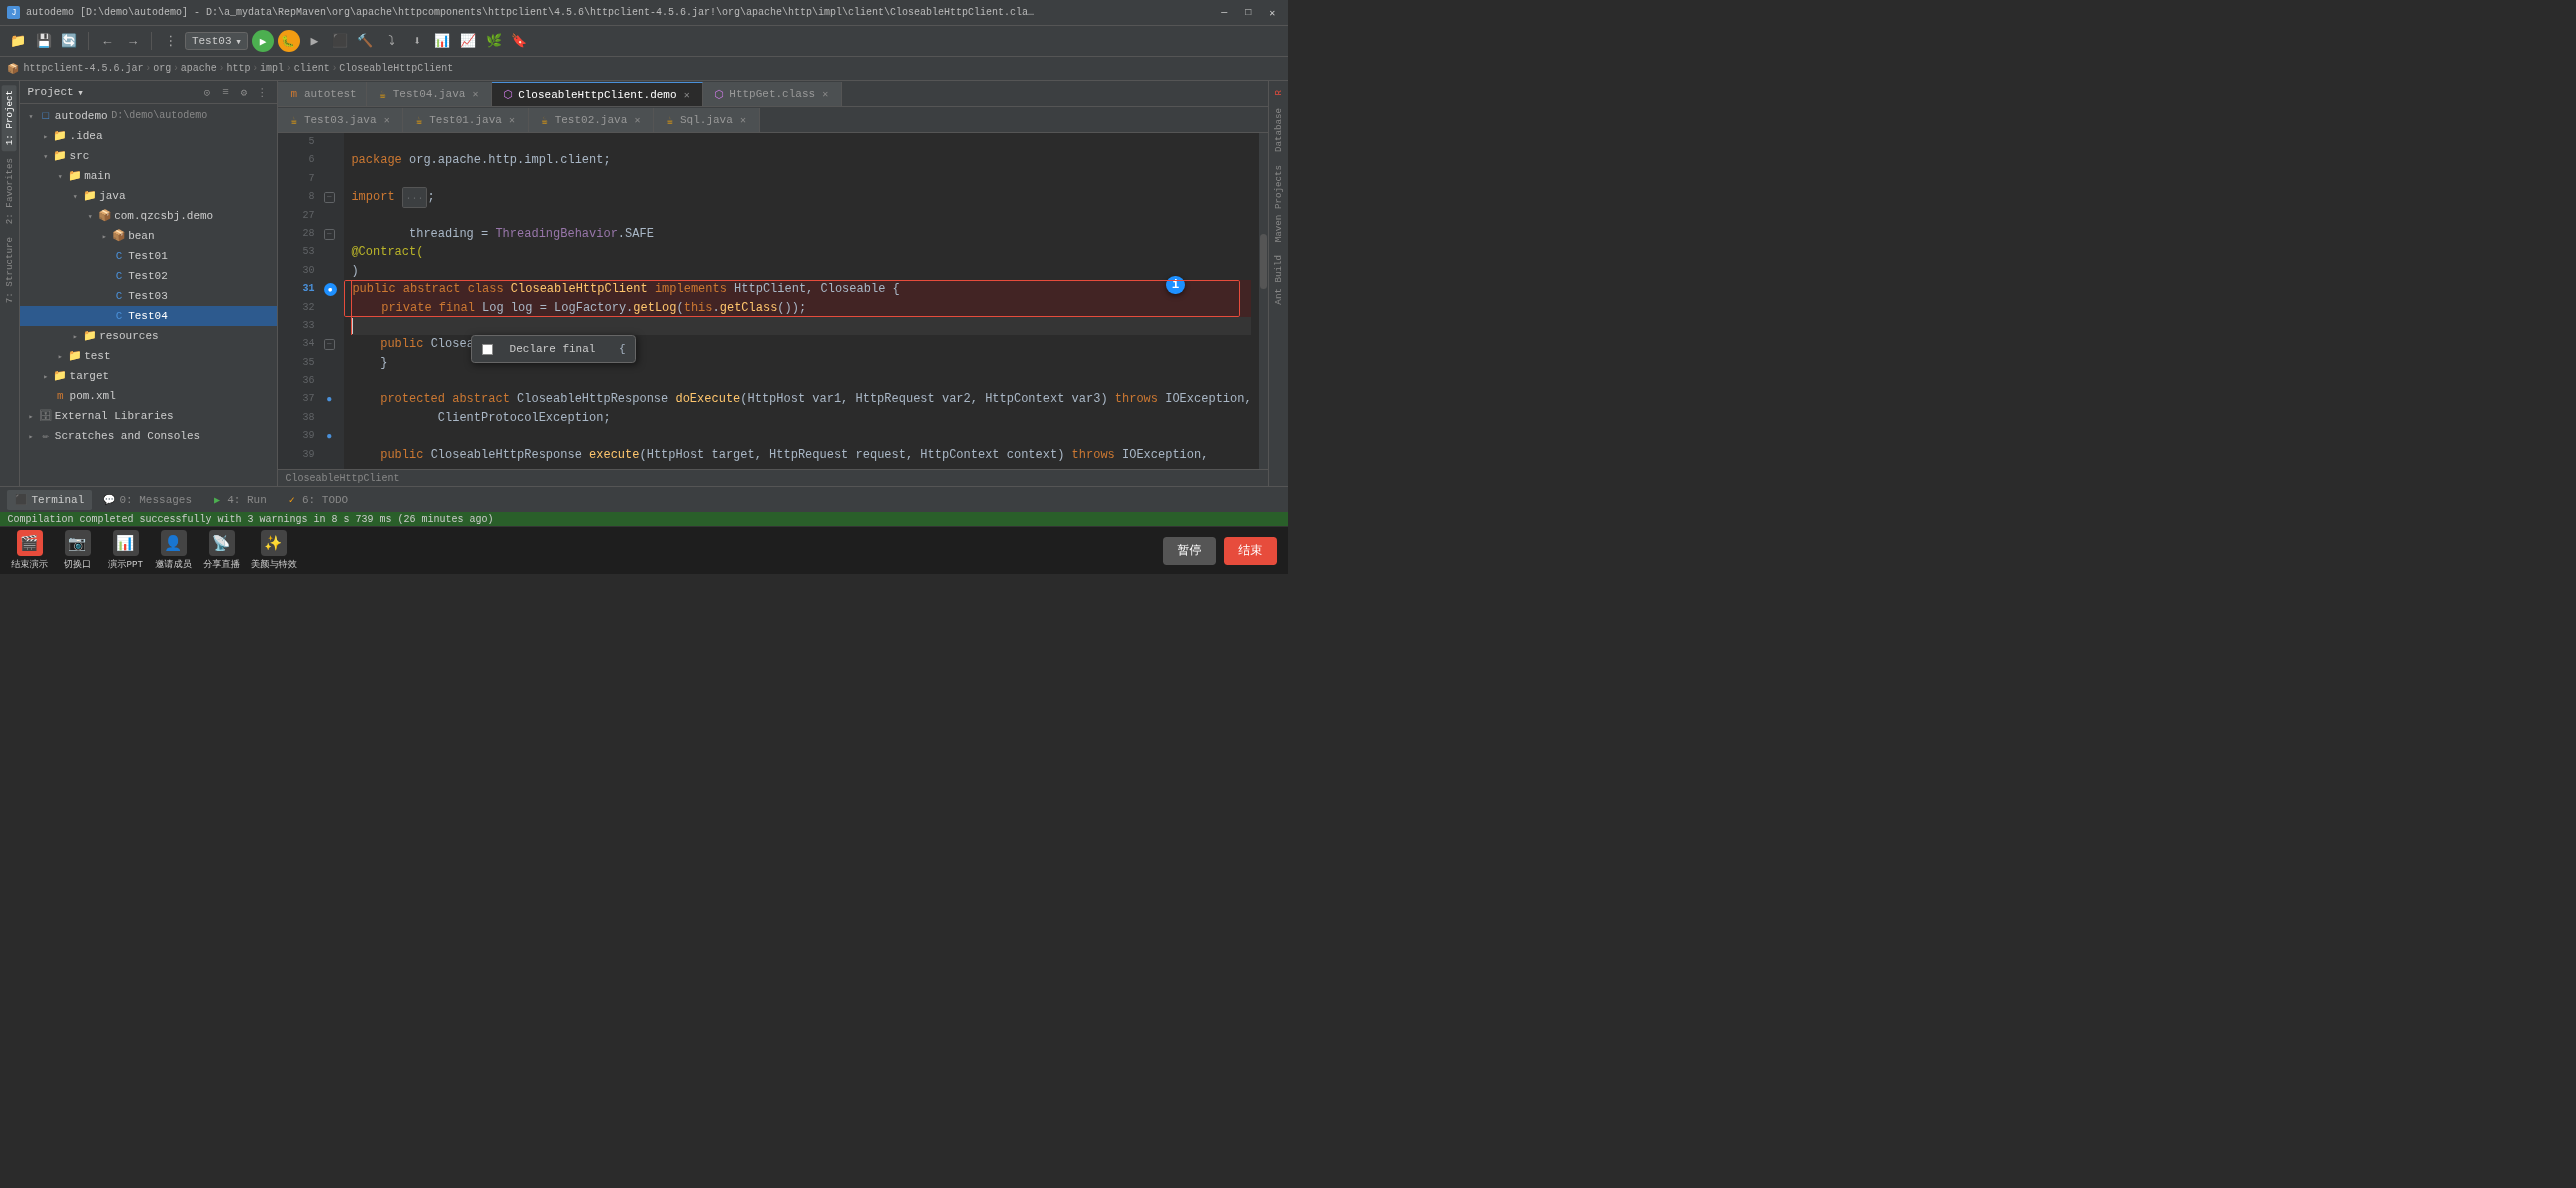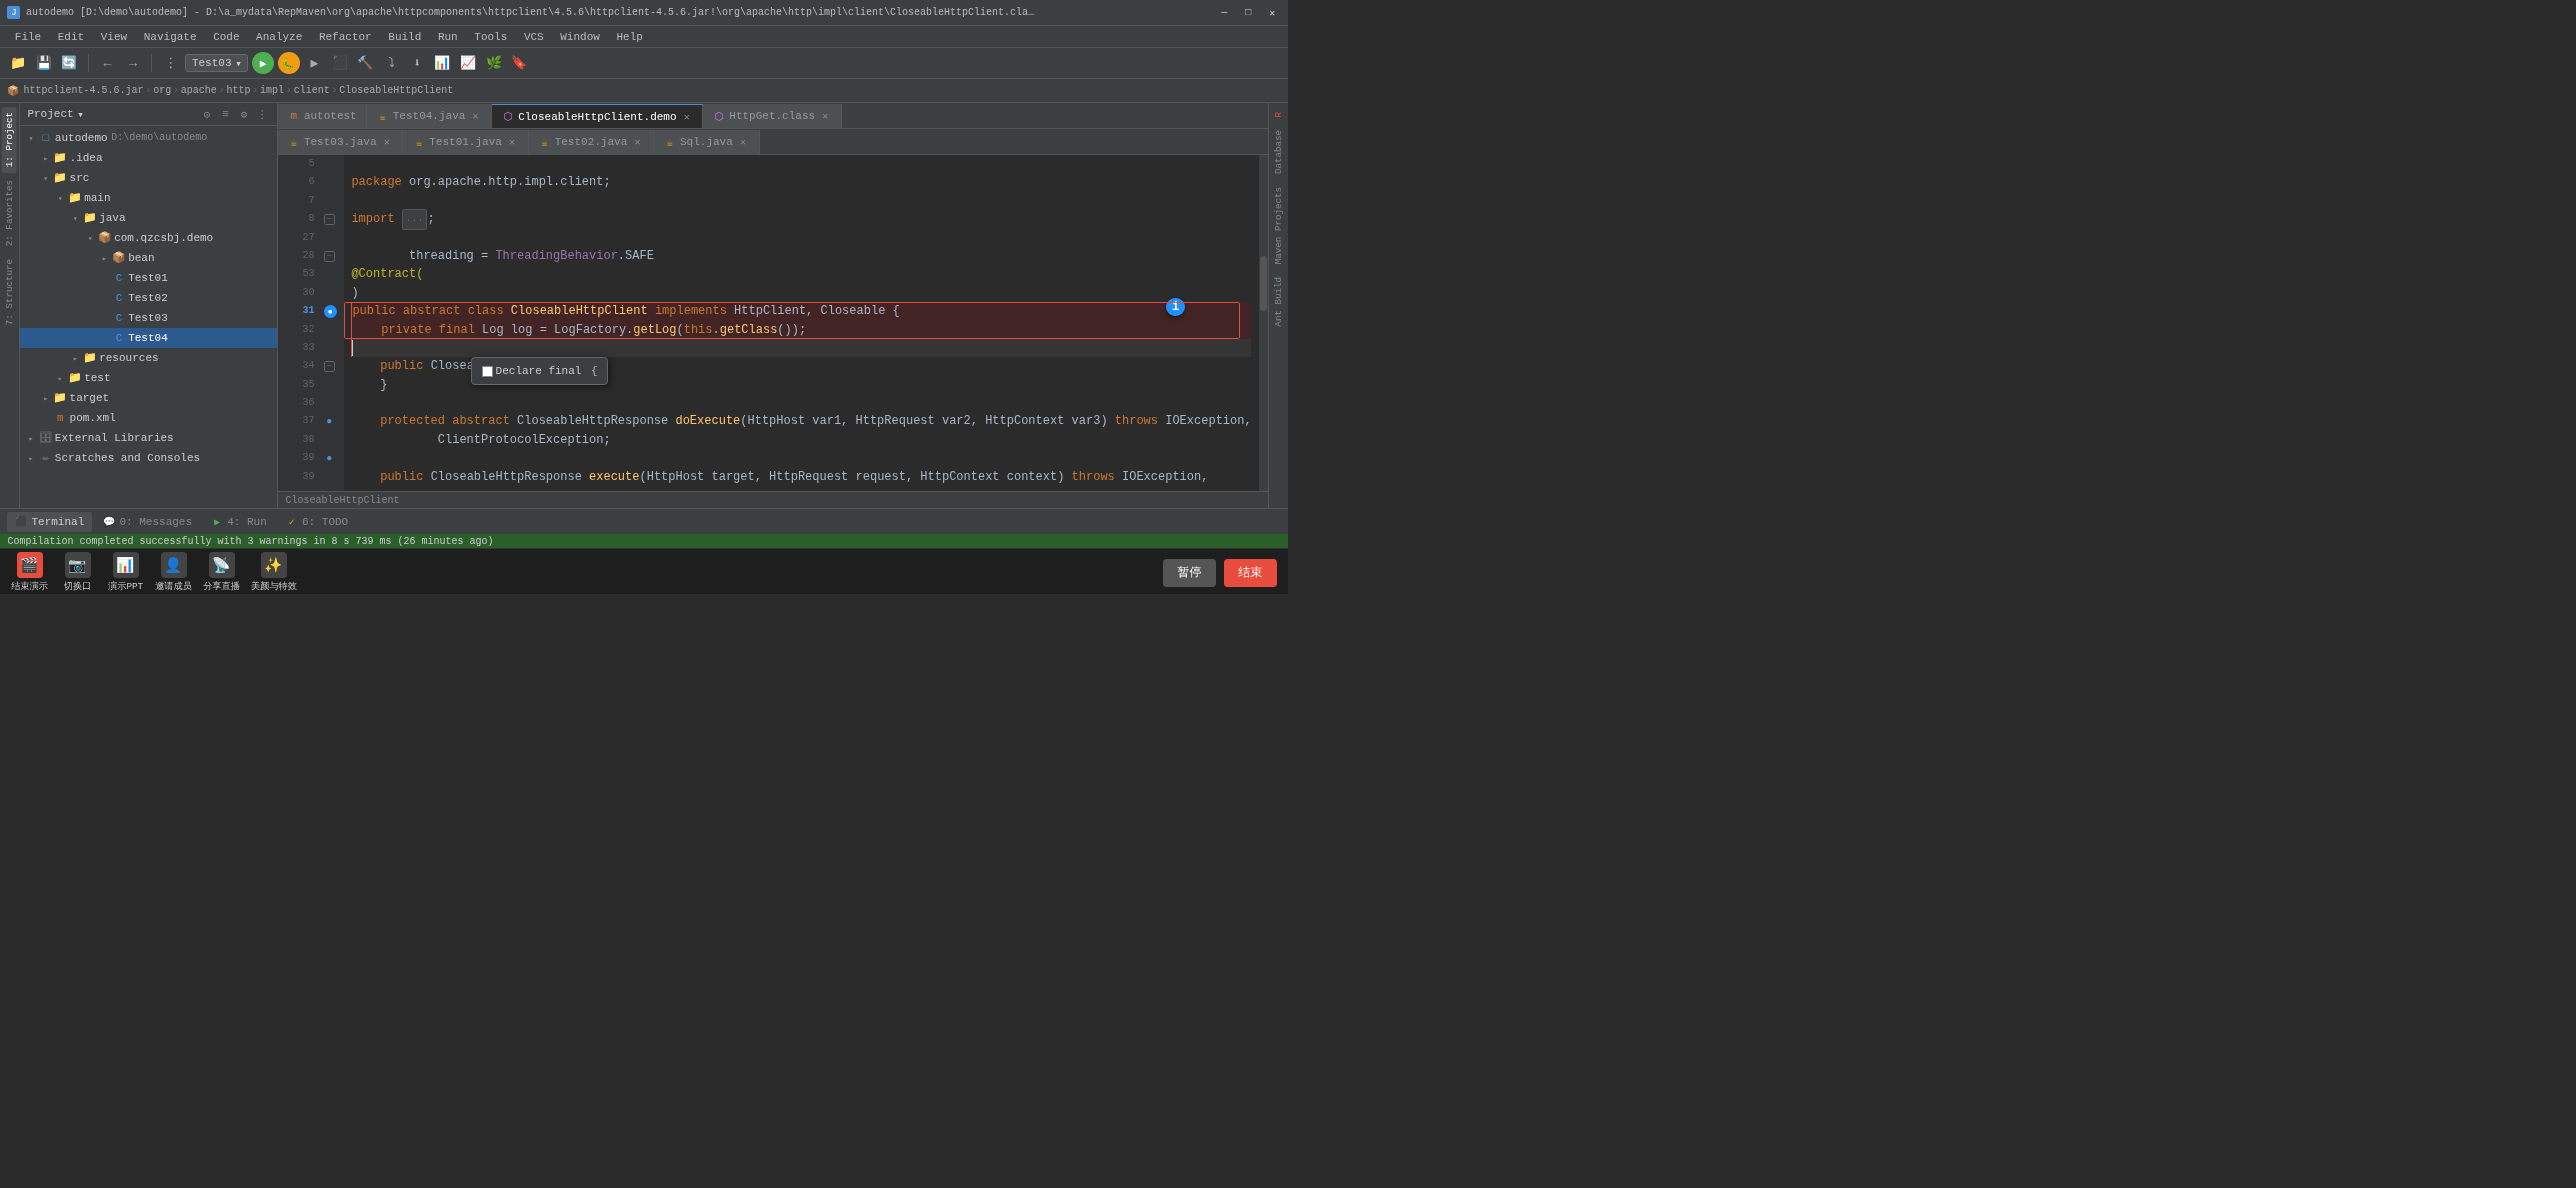--- a/index.html
+++ b/index.html
@@ -444,21 +444,21 @@
     .tooltip-popup {
       position: absolute;
       background: #3c3f41;
       border: 0.9px solid #666;
       border-radius: 3.7px;
       padding: 3.7px 9.2px;
       font-size: 11px;
       color: #ccc;
       display: flex;
       align-items: center;
-      gap: 3px;
+      gap: 17px;
       z-index: 100;
       box-shadow: 1.8px 1.8px 7.4px rgba(0,0,0,0.5);
     }
     .tooltip-checkbox {
       width: 11px;
       height: 11px;
       border: 0.9px solid #888;
       background: #fff;
       display: inline-flex;
       align-items: center;
@@ -629,35 +629,20 @@
       <div class="title-bar-icon">J</div>
       <span style="font-size:10px;color:#bbb;max-width:1013px;overflow:hidden;text-overflow:ellipsis;white-space:nowrap;">autodemo [D:\demo\autodemo] - D:\a_mydata\RepMaven\org\apache\httpcomponents\httpclient\4.5.6\httpclient-4.5.6.jar!\org\apache\http\impl\client\CloseableHttpClient.class [Maven: org.apache.httpcomponents:httpclient:4.5.6...</span>
     </div>
     <div class="title-bar-controls">
       <div class="title-ctrl">—</div>
       <div class="title-ctrl">□</div>
       <div class="title-ctrl close">✕</div>
     </div>
   </div>
 
-  <div class="menu-bar">
-    <div class="menu-item">File</div>
-    <div class="menu-item">Edit</div>
-    <div class="menu-item">View</div>
-    <div class="menu-item">Navigate</div>
-    <div class="menu-item">Code</div>
-    <div class="menu-item">Analyze</div>
-    <div class="menu-item">Refactor</div>
-    <div class="menu-item">Build</div>
-    <div class="menu-item">Run</div>
-    <div class="menu-item">Tools</div>
-    <div class="menu-item">VCS</div>
-    <div class="menu-item">Window</div>
-    <div class="menu-item">Help</div>
-  </div>
 
   <div class="toolbar">
     <div class="toolbar-btn">📁</div>
     <div class="toolbar-btn">💾</div>
     <div class="toolbar-btn">🔄</div>
     <div class="toolbar-separator"></div>
     <div class="toolbar-btn">←</div>
     <div class="toolbar-btn">→</div>
     <div class="toolbar-separator"></div>
     <div class="toolbar-btn">⋮</div>

